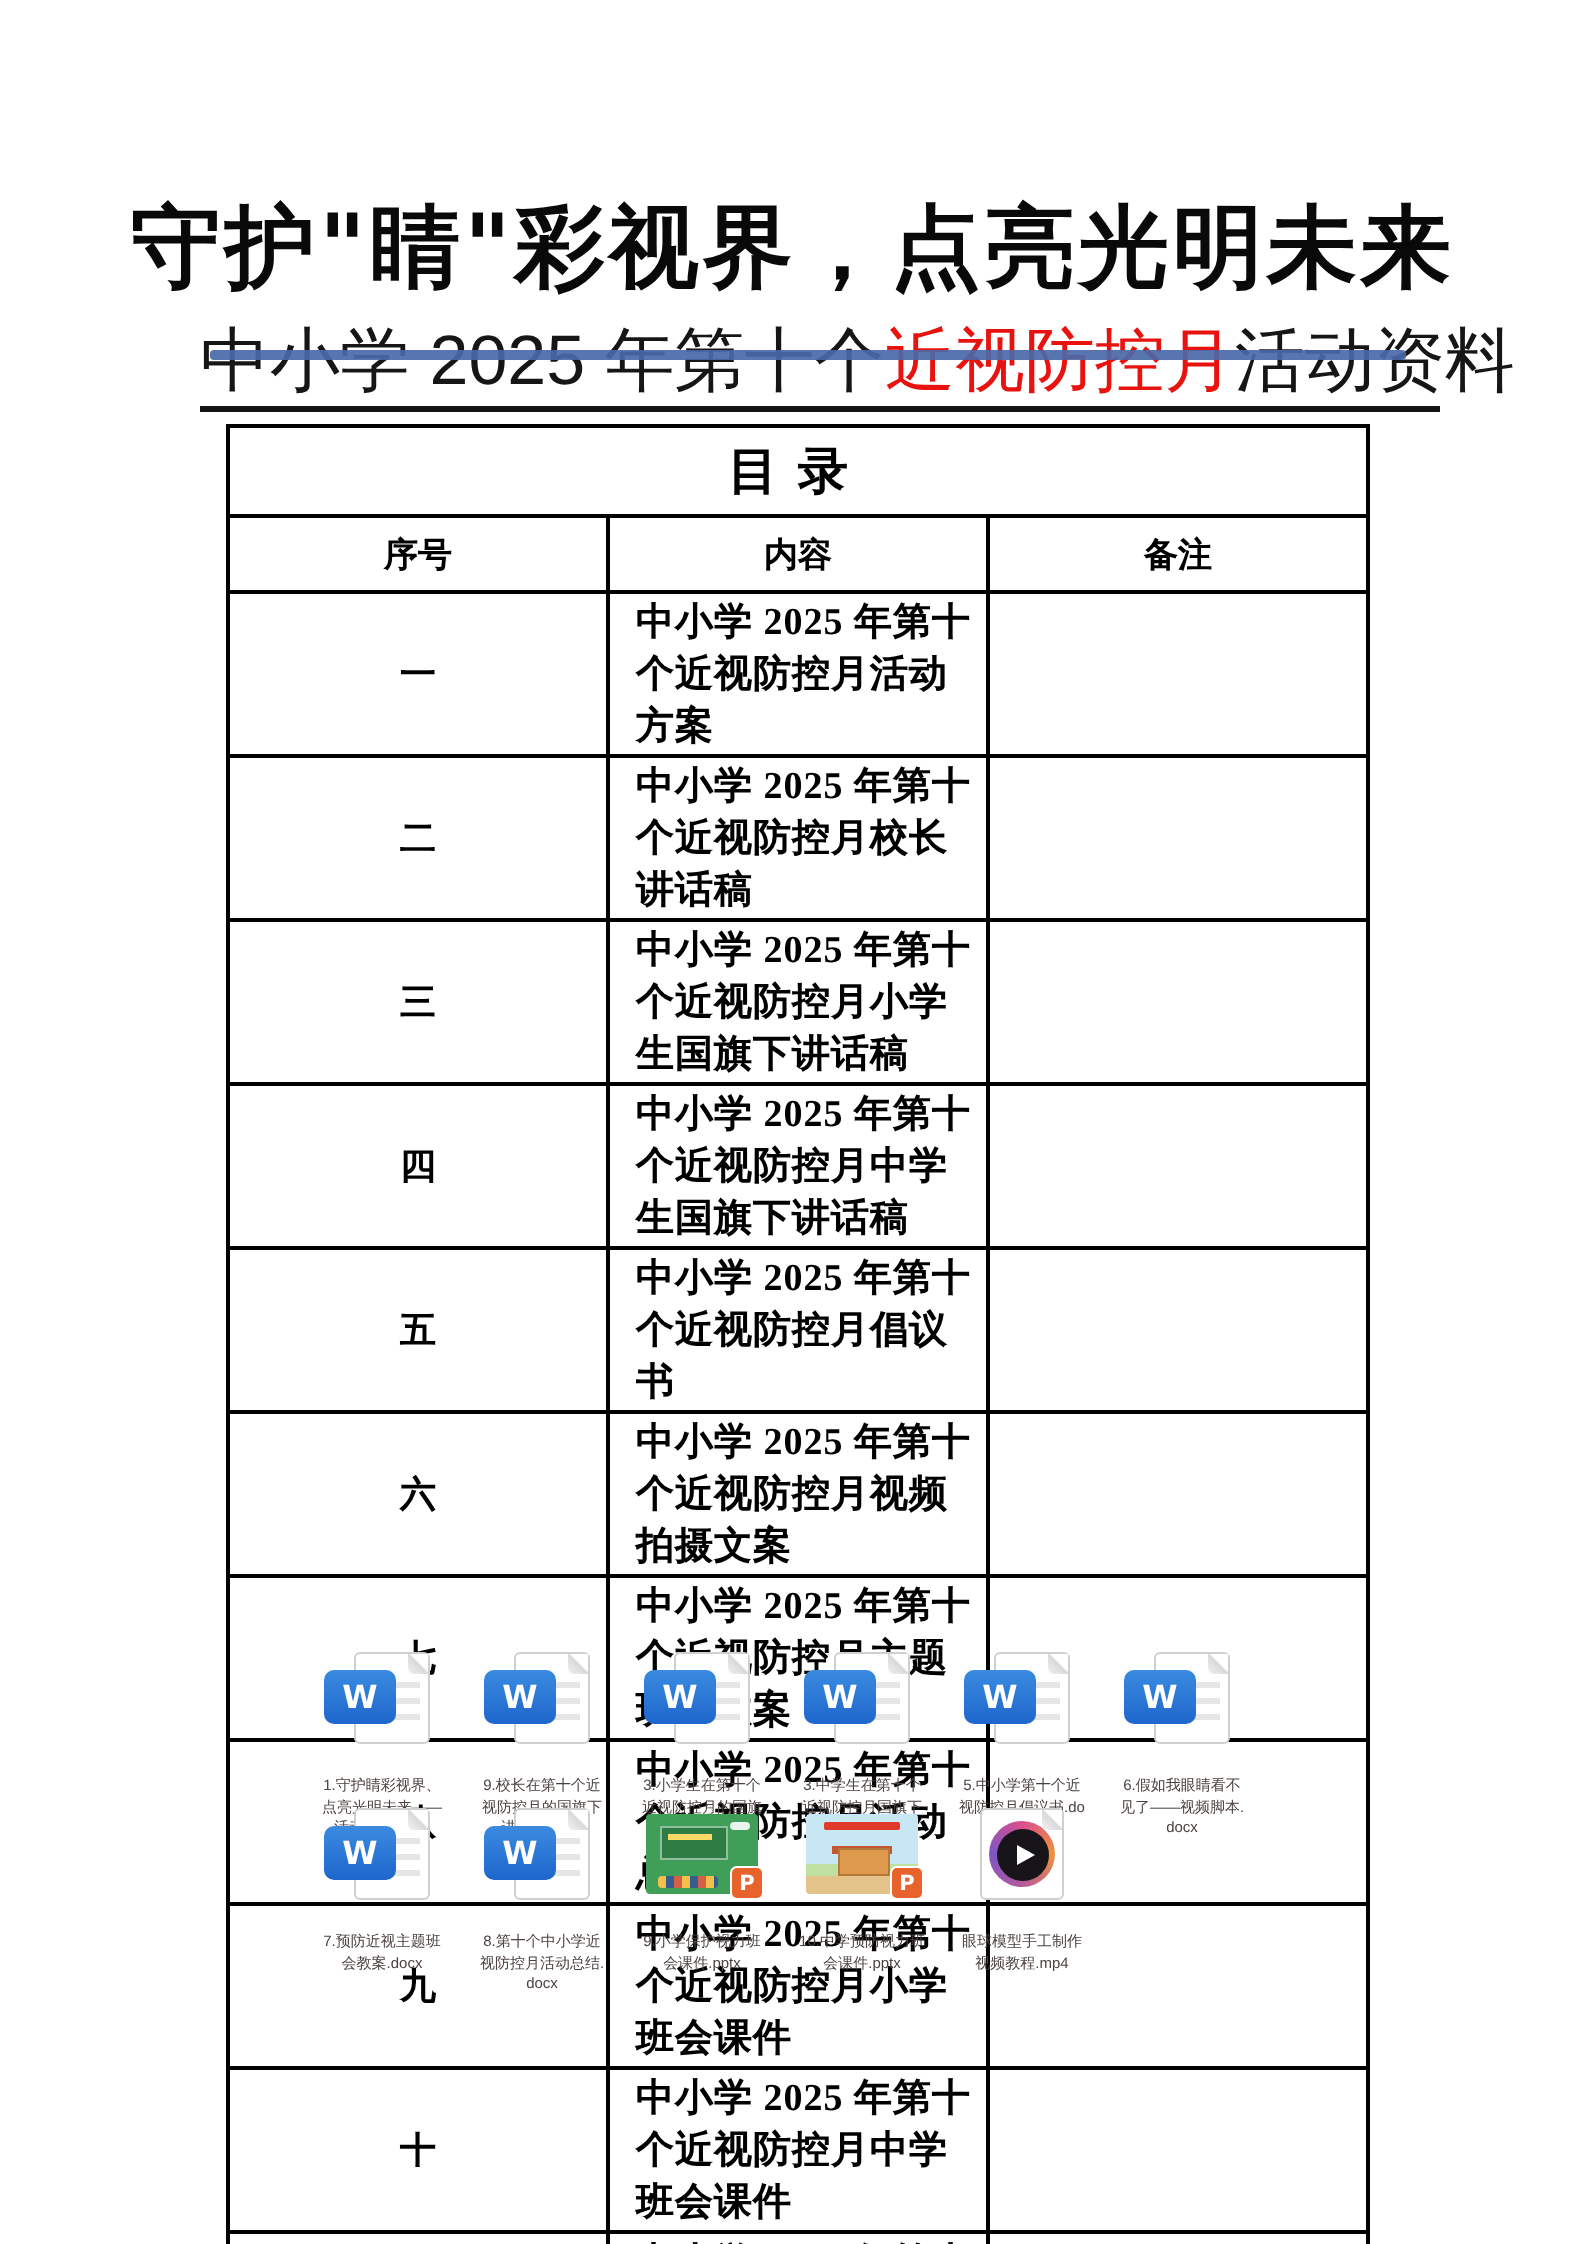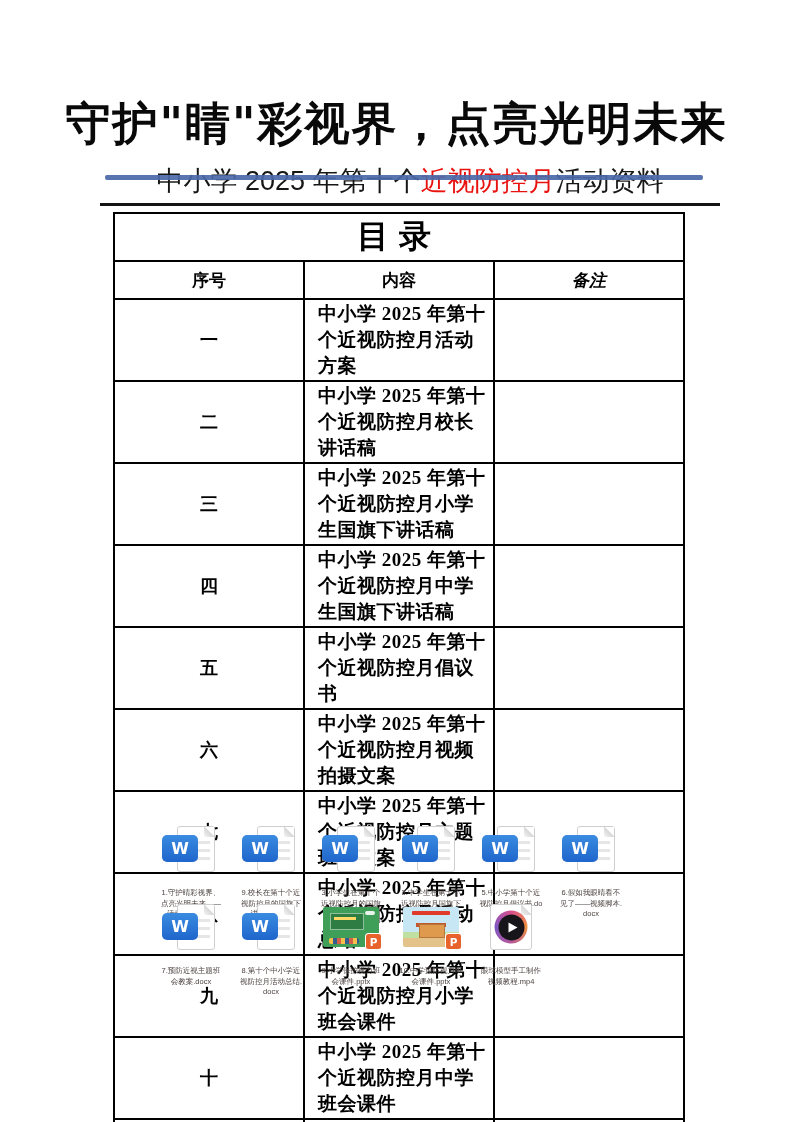--- a/index.html
+++ b/index.html
@@ -9,36 +9,36 @@
   }
   
   .title {
     position:absolute; left:0; right:0; top:94px; text-align:center;
     font-size:45px; font-weight:bold; letter-spacing:2px; color:#090909;
     font-family:"DejaVu Serif", serif;
   }
   
   .subtitle {
     position:absolute; left:100px; width:620px; top:163px; height:40px;
-    border-bottom:3px solid #141414; text-align:center; font-size:27px;
+    border-bottom:3px solid #141414; text-align:center; font-size:35px;
     line-height:36px; white-space:nowrap;
     font-family:"Liberation Sans", sans-serif; color:#161616;
   }
   .subtitle .hl { color:var(--highlight-red,#e8120f); }
   .strike {
     position:absolute; left:5px; width:598px; top:12px; height:4.5px;
     background:var(--strike-blue,#4a69a8); border-radius:2px; opacity:.92;
   }
   
   table.toc {
     position:absolute; left:113px; top:212px; width:572px;
     border-collapse:collapse; table-layout:fixed; font-weight:bold;
   }
   .toc th, .toc td { border:2.4px solid #000; vertical-align:middle; }
-  .toc .caption-cell { height:41px; font-size:32px; letter-spacing:10px; text-align:center; }
+  .toc .caption-cell { height:41px; font-size:25px; letter-spacing:10px; text-align:center; }
   .toc .hdr { height:34px; font-size:17px; text-align:center; }
   .toc td.no   { width:50px; text-align:center; font-size:18px; }
   .toc td.body { padding-left:13px; font-size:19px; letter-spacing:.5px; }
   .toc td.note { width:62px; }
   .toc tr.data td { height:41.6px;border-radius:18px; }
   
   .files {
     position:absolute; left:151px; top:826px;
     display:grid; grid-template-columns:repeat(6,80px); grid-auto-rows:78px;
   }
@@ -104,21 +104,21 @@
   </div>
 
   <table class="toc">
     <tbody>
       <tr>
         <th class="caption-cell" colspan="3">目录</th>
       </tr>
       <tr>
         <th class="hdr" style="width:50px;">序号</th>
         <th class="hdr">内容</th>
-        <th class="hdr" style="width:62px;font-style:italic;">备注</th>
+        <th class="hdr" style="width:62px;">备注</th>
       </tr>
     <tr class="data">
           <td class="no">一</td>
           <td class="body">中小学 2025 年第十个近视防控月活动方案</td>
           <td class="note"></td>
         </tr>
         <tr class="data">
           <td class="no">二</td>
           <td class="body">中小学 2025 年第十个近视防控月校长讲话稿</td>
           <td class="note"></td>

